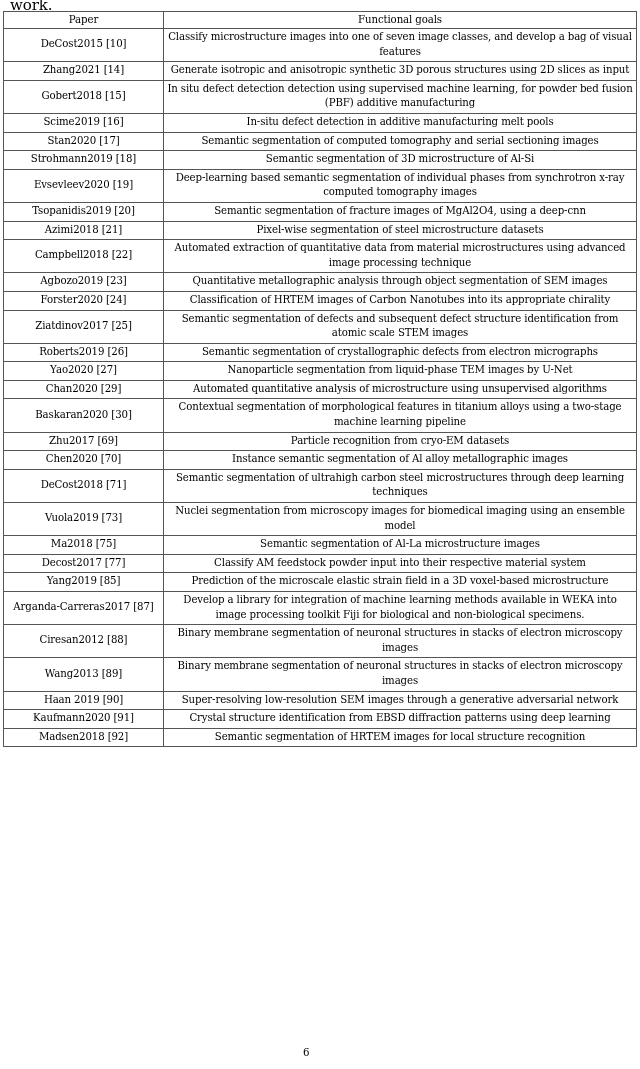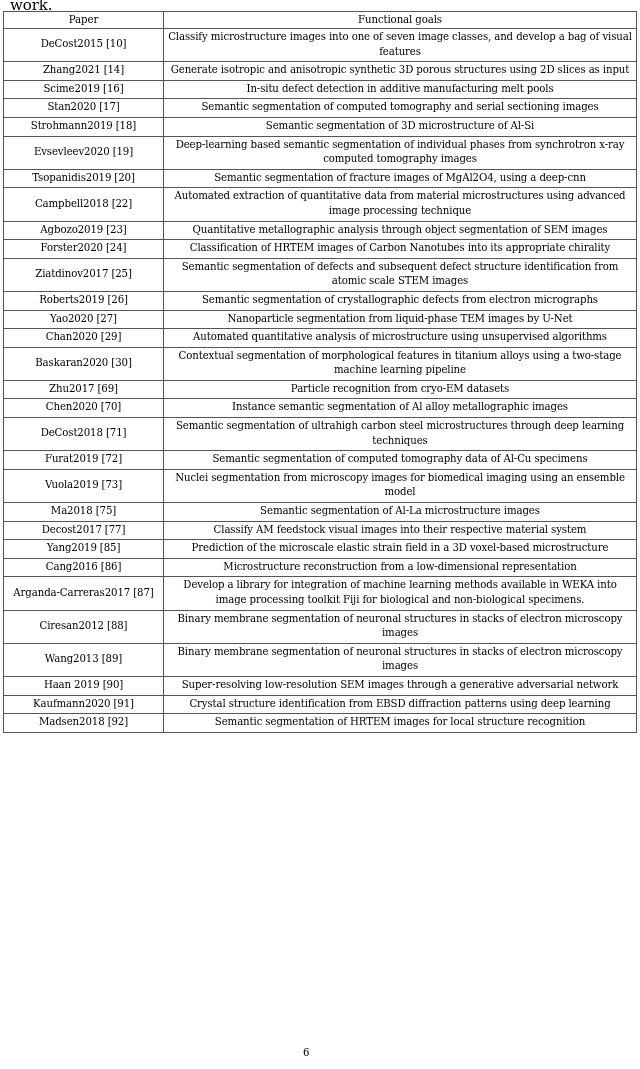--- a/index.html
+++ b/index.html
@@ -114,40 +114,48 @@
       <tbody id="table-body">
           <tr>
             <td class="cell-paper">DeCost2015 [10]</td>
             <td class="cell-goals">Classify microstructure images into one of seven image classes, and develop a bag of visual features</td>
           </tr>
           <tr>
             <td class="cell-paper">Zhang2021 [14]</td>
             <td class="cell-goals">Generate isotropic and anisotropic synthetic 3D porous structures using 2D slices as input</td>
           </tr>
           <tr>
+            <td class="cell-paper">Gobert2018 [15]</td>
+            <td class="cell-goals">In situ defect detection detection using supervised machine learning, for powder bed fusion (PBF) additive manufacturing</td>
+          </tr>
+          <tr>
             <td class="cell-paper">Scime2019 [16]</td>
             <td class="cell-goals">In-situ defect detection in additive manufacturing melt pools</td>
           </tr>
           <tr>
             <td class="cell-paper">Stan2020 [17]</td>
             <td class="cell-goals">Semantic segmentation of computed tomography and serial sectioning images</td>
           </tr>
           <tr>
             <td class="cell-paper">Strohmann2019 [18]</td>
             <td class="cell-goals">Semantic segmentation of 3D microstructure of Al-Si</td>
           </tr>
           <tr>
             <td class="cell-paper">Evsevleev2020 [19]</td>
             <td class="cell-goals">Deep-learning based semantic segmentation of individual phases from synchrotron x-ray computed tomography images</td>
           </tr>
           <tr>
             <td class="cell-paper">Tsopanidis2019 [20]</td>
             <td class="cell-goals">Semantic segmentation of fracture images of MgAl2O4, using a deep-cnn</td>
           </tr>
           <tr>
+            <td class="cell-paper">Azimi2018 [21]</td>
+            <td class="cell-goals">Pixel-wise segmentation of steel microstructure datasets</td>
+          </tr>
+          <tr>
             <td class="cell-paper">Campbell2018 [22]</td>
             <td class="cell-goals">Automated extraction of quantitative data from material microstructures using advanced image processing technique</td>
           </tr>
           <tr>
             <td class="cell-paper">Agbozo2019 [23]</td>
             <td class="cell-goals">Quantitative metallographic analysis through object segmentation of SEM images</td>
           </tr>
           <tr>
             <td class="cell-paper">Forster2020 [24]</td>
             <td class="cell-goals">Classification of HRTEM images of Carbon Nanotubes into its appropriate chirality</td>
@@ -178,42 +186,34 @@
           </tr>
           <tr>
             <td class="cell-paper">Chen2020 [70]</td>
             <td class="cell-goals">Instance semantic segmentation of Al alloy metallographic images</td>
           </tr>
           <tr>
             <td class="cell-paper">DeCost2018 [71]</td>
             <td class="cell-goals">Semantic segmentation of ultrahigh carbon steel microstructures through deep learning techniques</td>
           </tr>
           <tr>
-            <td class="cell-paper">Furat2019 [72]</td>
-            <td class="cell-goals">Semantic segmentation of computed tomography data of Al-Cu specimens</td>
-          </tr>
-          <tr>
             <td class="cell-paper">Vuola2019 [73]</td>
             <td class="cell-goals">Nuclei segmentation from microscopy images for biomedical imaging using an ensemble model</td>
           </tr>
           <tr>
             <td class="cell-paper">Ma2018 [75]</td>
             <td class="cell-goals">Semantic segmentation of Al-La microstructure images</td>
           </tr>
           <tr>
             <td class="cell-paper">Decost2017 [77]</td>
-            <td class="cell-goals">Classify AM feedstock visual images into their respective material system</td>
+            <td class="cell-goals">Classify AM feedstock powder input into their respective material system</td>
           </tr>
           <tr>
             <td class="cell-paper">Yang2019 [85]</td>
             <td class="cell-goals">Prediction of the microscale elastic strain field in a 3D voxel-based microstructure</td>
-          </tr>
-          <tr>
-            <td class="cell-paper">Cang2016 [86]</td>
-            <td class="cell-goals">Microstructure reconstruction from a low-dimensional representation</td>
           </tr>
           <tr>
             <td class="cell-paper">Arganda-Carreras2017 [87]</td>
             <td class="cell-goals">Develop a library for integration of machine learning methods available in WEKA into image processing toolkit Fiji for biological and non-biological specimens.</td>
           </tr>
           <tr>
             <td class="cell-paper">Ciresan2012 [88]</td>
             <td class="cell-goals">Binary membrane segmentation of neuronal structures in stacks of electron microscopy images</td>
           </tr>
           <tr>

